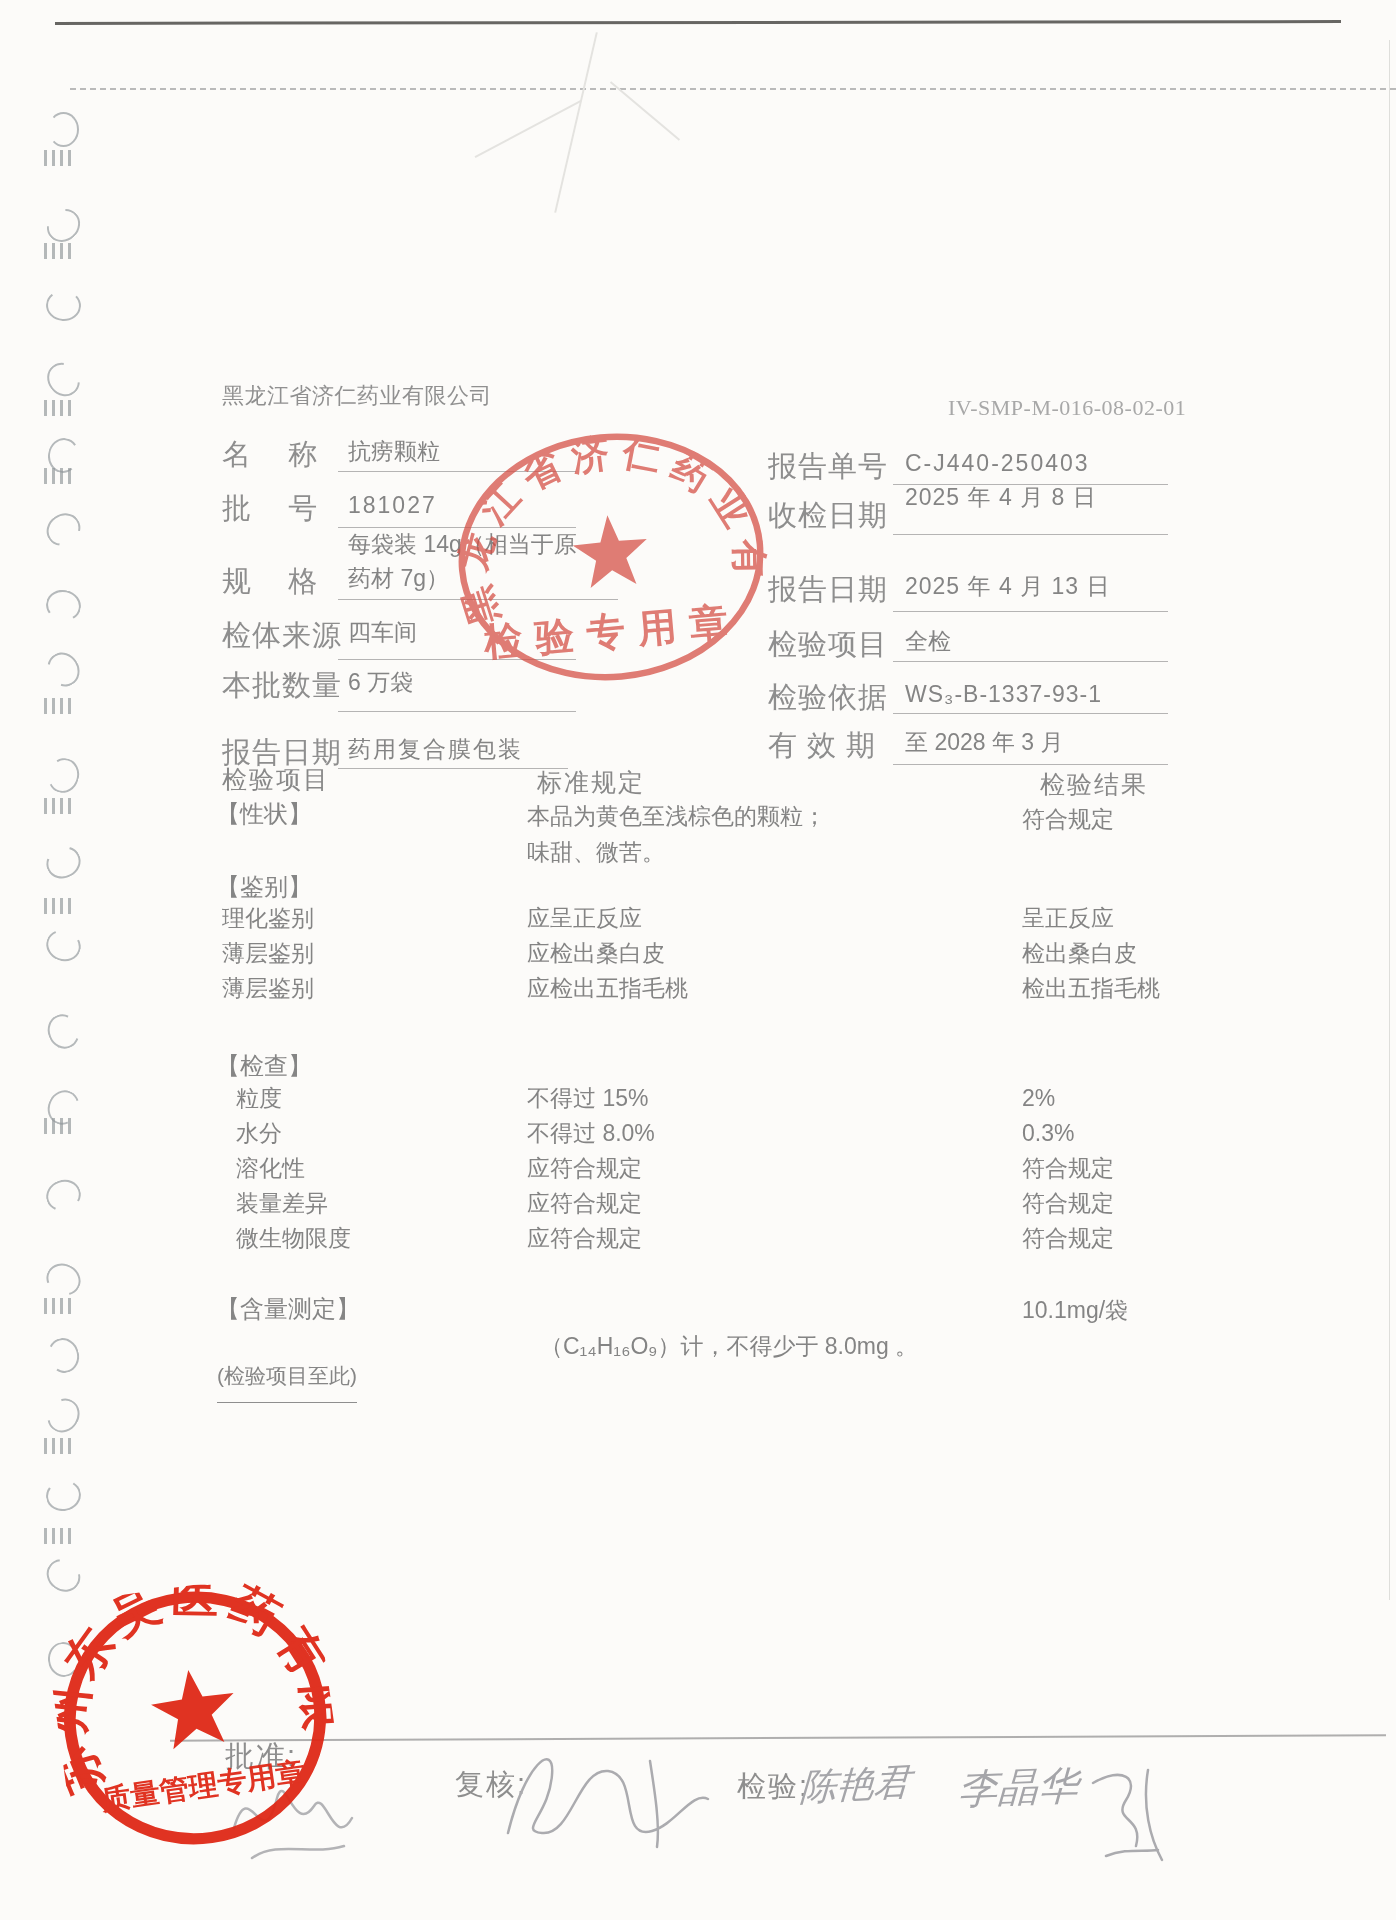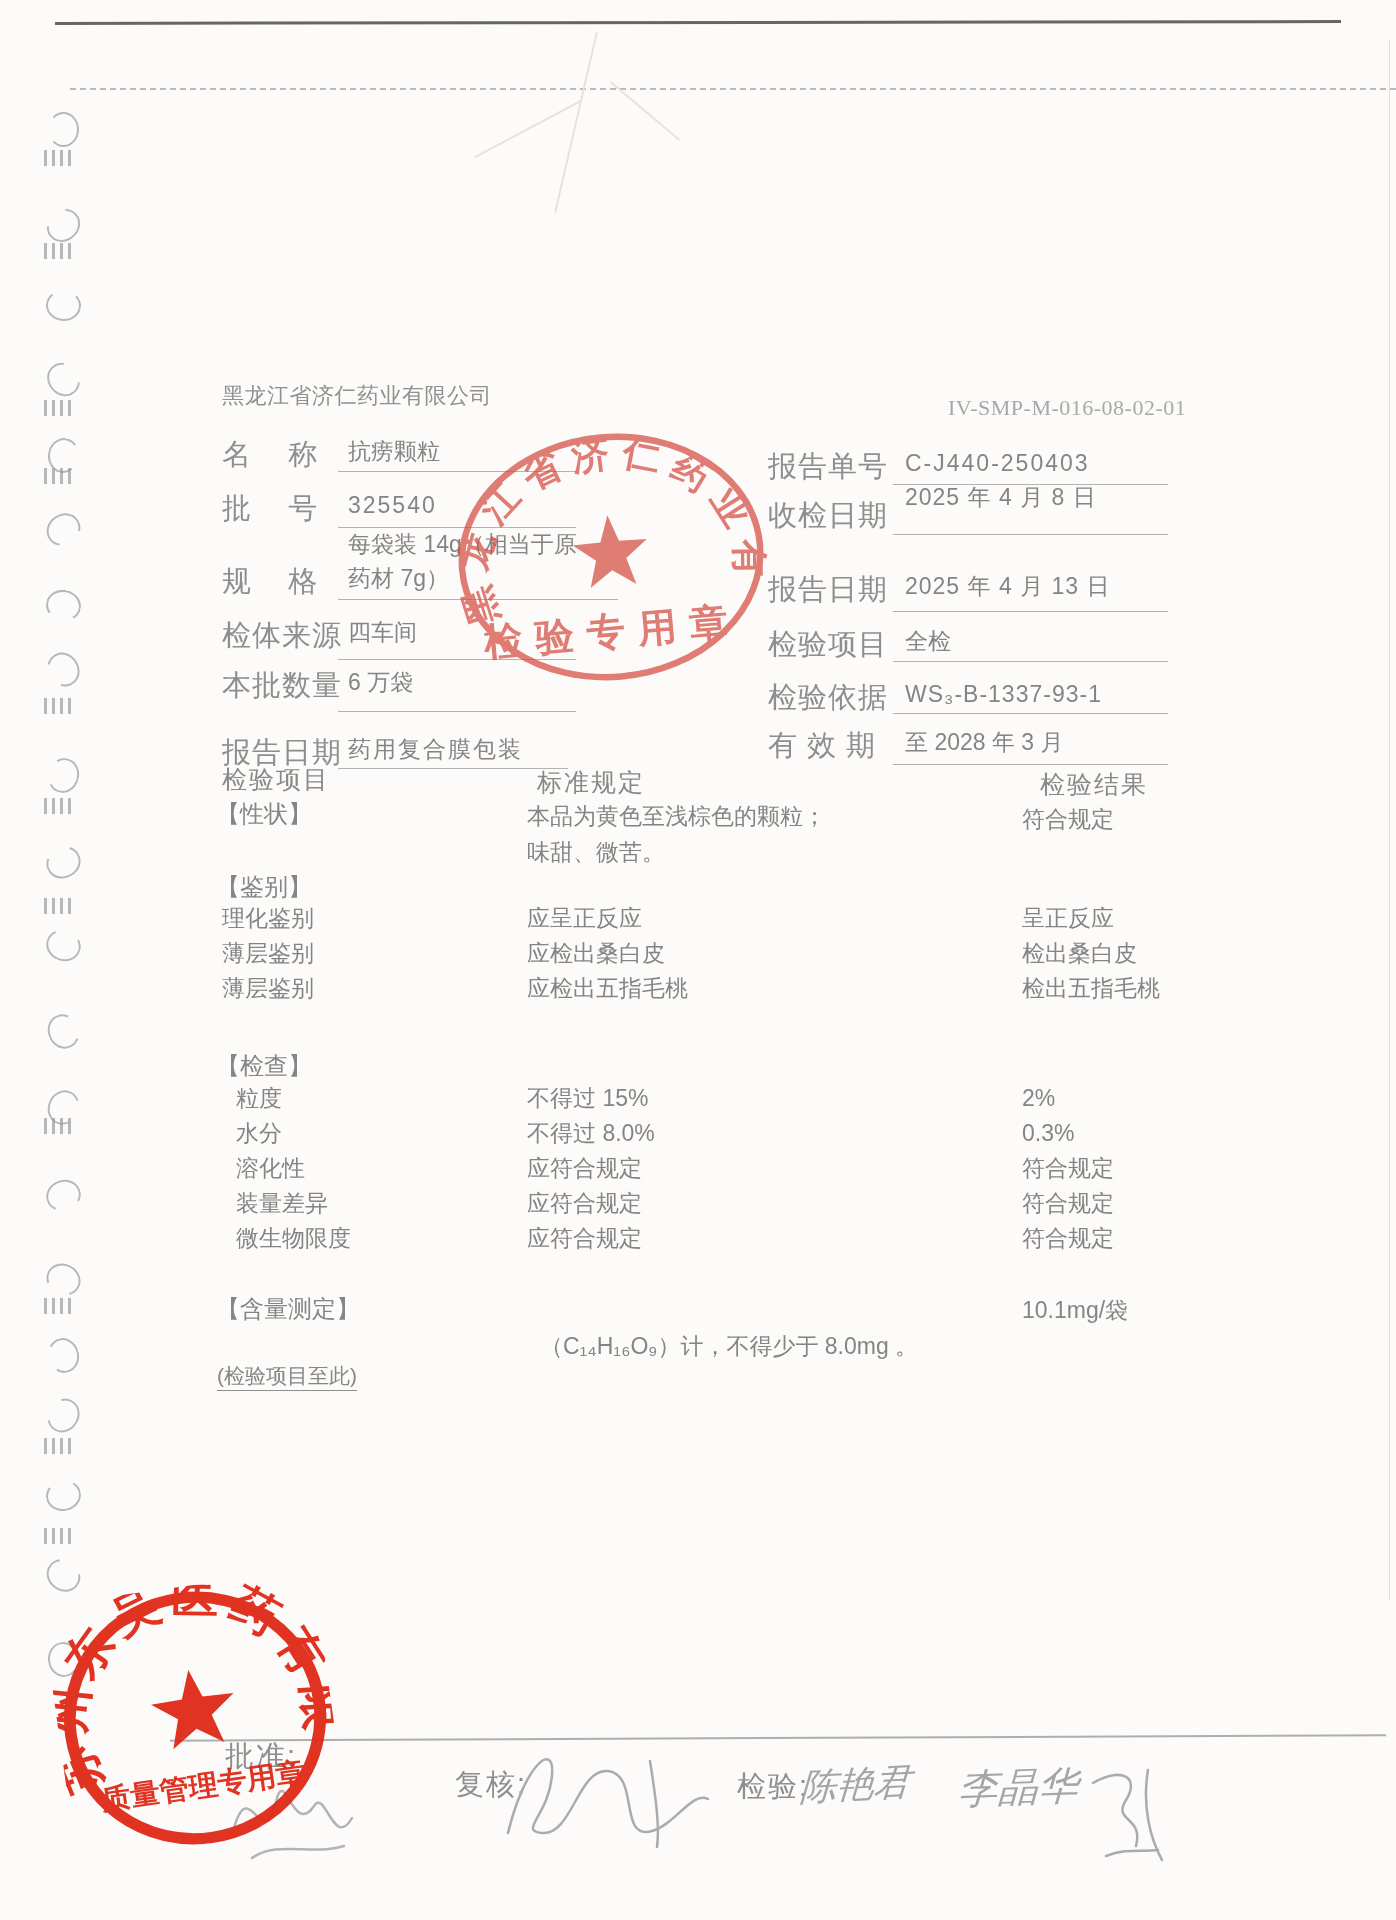--- a/index.html
+++ b/index.html
@@ -128,21 +128,21 @@
     </div>
 
   <div class="t" style="left:222px;top:383px;font-size:22px;color:#909090;letter-spacing:.5px">黑龙江省济仁药业有限公司</div>
   <div class="t code" style="left:948px;top:395px">IV-SMP-M-016-08-02-01</div>
 
   <span class="t lbl" style="left:222px;top:438px">名    称</span>
   <span class="t val" style="left:348px;top:438px">抗痨颗粒</span>
   <div class="u" style="left:338px;top:471px;width:238px"></div>
 
   <span class="t lbl" style="left:222px;top:492px">批    号</span>
-  <span class="t val" style="left:348px;top:492px;letter-spacing:2px">325540</span>
+  <span class="t val" style="left:348px;top:492px;letter-spacing:2px">181027</span>
   <div class="u" style="left:338px;top:527px;width:238px"></div>
 
   <span class="t val" style="left:348px;top:531px">每袋装 14g（相当于原</span>
   <span class="t lbl" style="left:222px;top:565px">规    格</span>
   <span class="t val" style="left:348px;top:565px">药材 7g）</span>
   <div class="u" style="left:338px;top:599px;width:280px"></div>
 
   <span class="t lbl" style="left:222px;top:619px">检体来源</span>
   <span class="t val" style="left:348px;top:619px">四车间</span>
   <div class="u" style="left:338px;top:659px;width:238px"></div>
@@ -213,21 +213,21 @@
   <span class="t val" style="left:527px;top:1190px">应符合规定</span>
   <span class="t val" style="left:1022px;top:1190px">符合规定</span>
   <span class="t val" style="left:236px;top:1225px">微生物限度</span>
   <span class="t val" style="left:527px;top:1225px">应符合规定</span>
   <span class="t val" style="left:1022px;top:1225px">符合规定</span>
 
   <span class="t sect" style="left:216px;top:1295px">【含量测定】</span>
   <span class="t val" style="left:540px;top:1333px">（C₁₄H₁₆O₉）计，不得少于 8.0mg 。</span>
   <span class="t val" style="left:1022px;top:1297px">10.1mg/袋</span>
 
-  <span class="t" style="left:217px;top:1364px;font-size:21px;color:#868686;border-bottom:1px solid #8e8e8e;padding-bottom:2px">(检验项目至此)</span>
+  <span class="t" style="left:217px;top:1364px;font-size:21px;color:#868686;border-bottom:1px solid #8e8e8e;padding-bottom:14px">(检验项目至此)</span>
 
   <div class="u" style="left:170px;top:1737px;width:1216px;height:2px;transform:rotate(-.25deg);background:#9b9b9b"></div>
 
   <span class="t lbl" style="left:225px;top:1740px;letter-spacing:2px">批准:</span>
   <span class="t lbl" style="left:455px;top:1768px;letter-spacing:2px">复核:</span>
   <span class="t lbl" style="left:737px;top:1770px;letter-spacing:2px">检验:</span>
 
   <svg class="sig" style="left:222px;top:1758px" width="150" height="135" viewBox="0 0 150 135">
     <path d="M12,70 C28,15 40,100 55,40 C63,12 72,78 92,48 C103,30 112,92 130,60 M30,100 C55,82 90,98 122,88" stroke="#b3b3b6" stroke-width="2.5" fill="none" stroke-linecap="round"></path>
   </svg>

